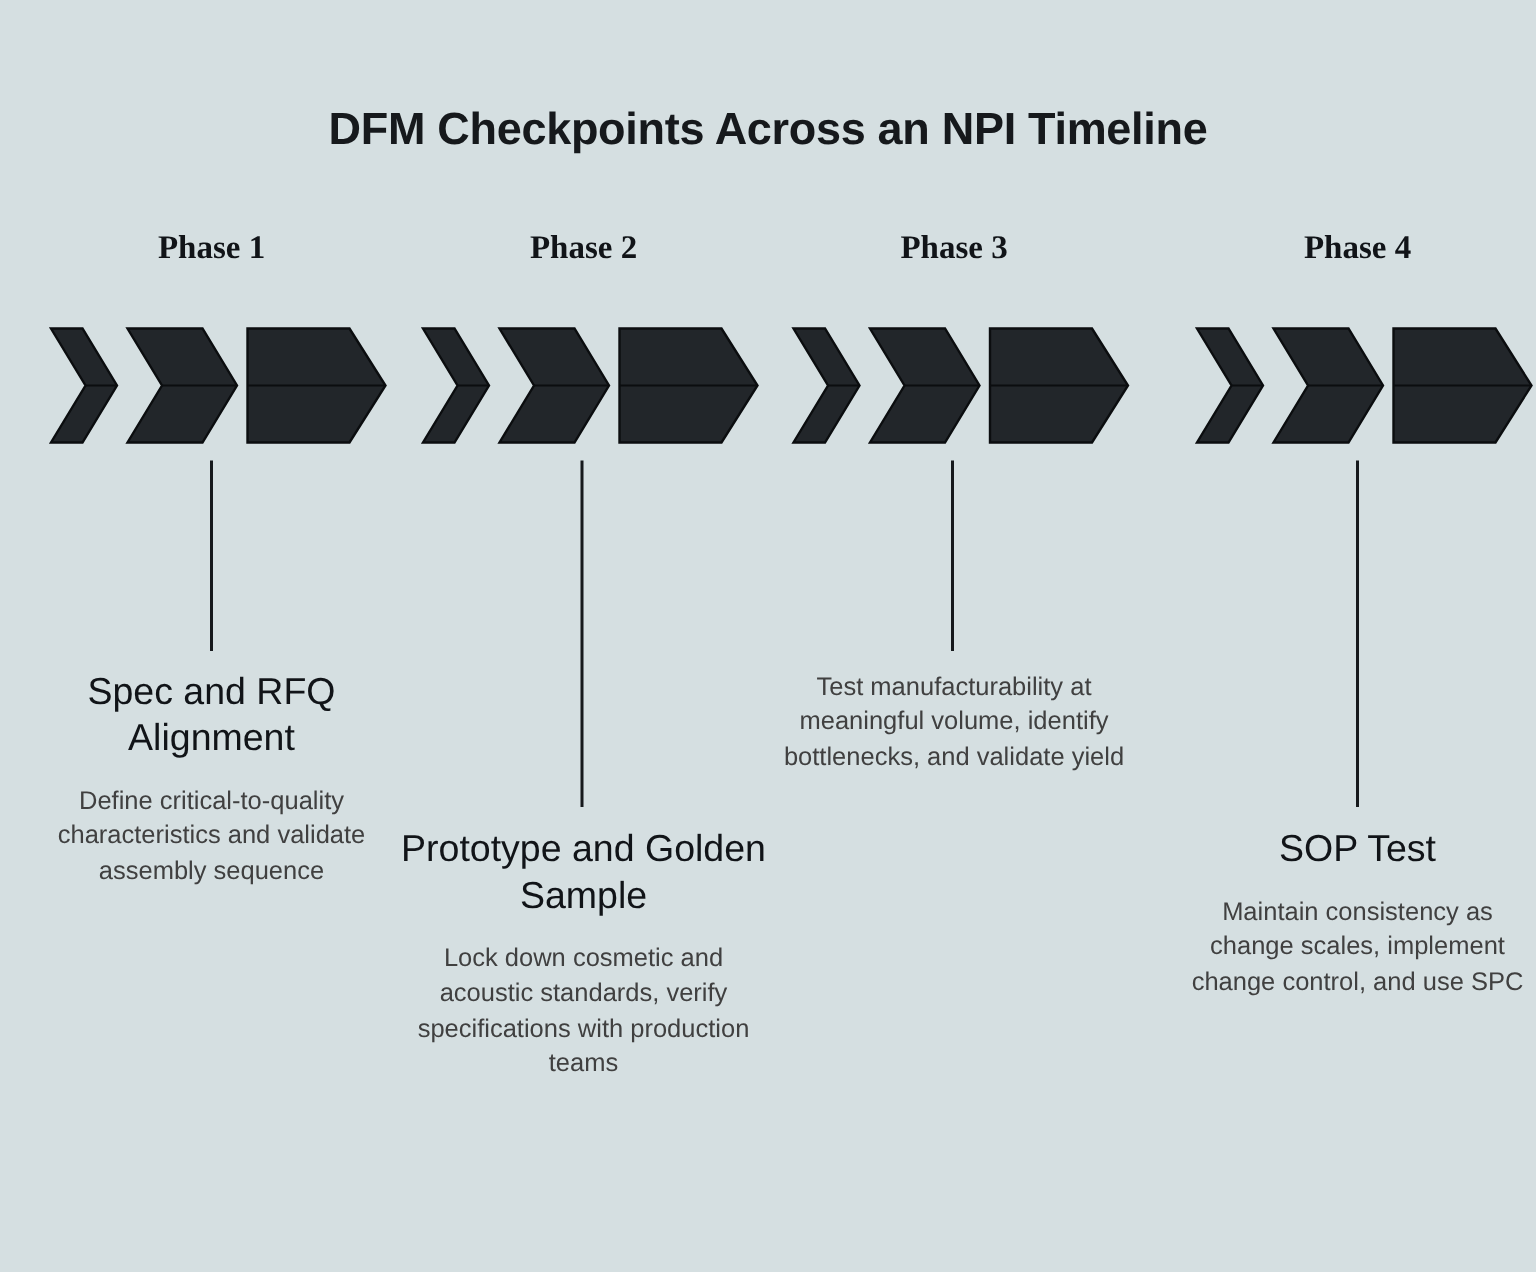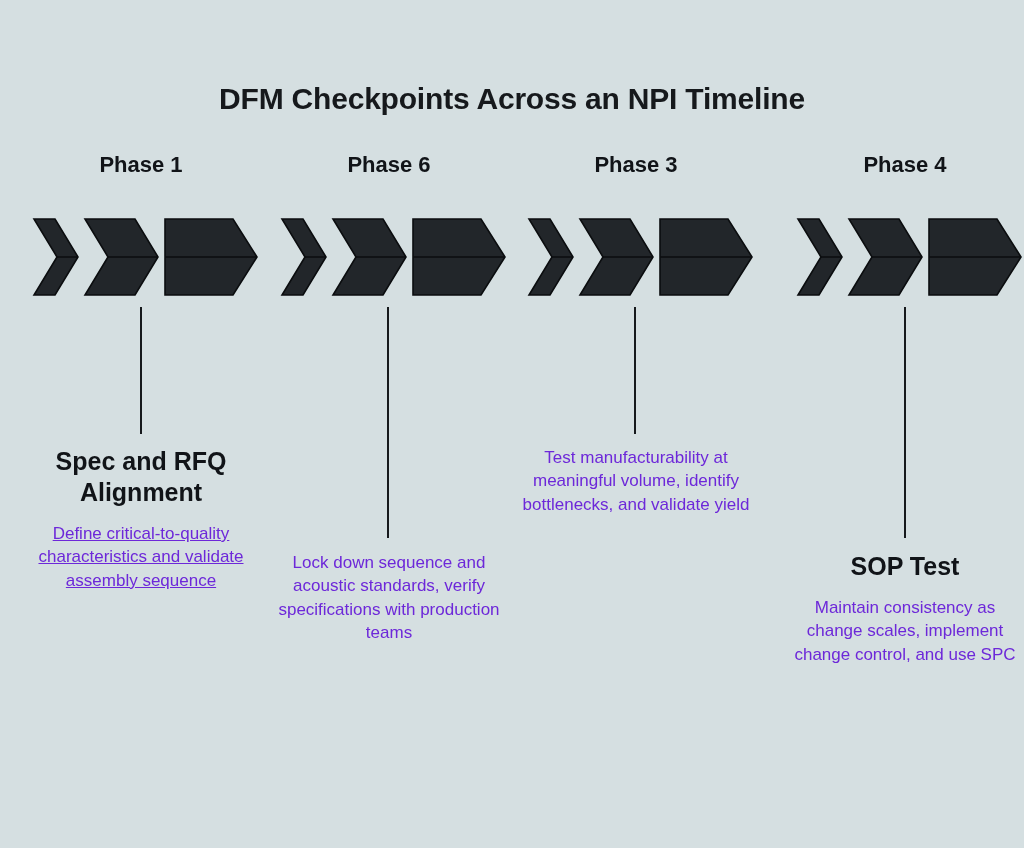--- a/index.html
+++ b/index.html
@@ -18,21 +18,21 @@
   }
 
   #diagram-root {
     position: absolute;
     inset: 0;
   }
 
   
   .chart-title {
     position: absolute;
-    top: 82px;
+    top: 70px;
     left: 0;
     width: 1024px;
     text-align: center;
     font-size: 30px;
     font-weight: bold;
     letter-spacing: -0.2px;
     color: #16191c;
   }
 
   
@@ -49,20 +49,21 @@
 
   .phase-label {
     position: absolute;
     top: 152px;
     left: 0;
     width: 256px;
     text-align: center;
     font-size: 22px;
     font-weight: bold;
     color: #111418;
+    font-family: Liberation Serif, serif;
   }
 
   
   .chevron-band {
     position: absolute;
     top: 216px;
     left: 18px;
     width: 230px;
     height: 82px;
   }
@@ -91,32 +92,32 @@
     position: absolute;
     left: 6px;
     width: 244px;
     text-align: center;
   }
   .phase-text.high { top: 446px; }
   .phase-text.low  { top: 551px; }
 
   .phase-heading {
     font-size: 25px;
-    font-weight: bold;
+    font-weight: normal;
     line-height: 1.24;
     color: #111418;
     margin: 0 0 14px 0;
   }
   .phase-body {
     font-size: 17px;
     line-height: 1.38;
-    color: #6d28d9;
+    color: #404040;
     margin: 0;
   }
-  .phase-text.p1-text .phase-body { padding: 0 12px; text-decoration: underline; }
+  .phase-text.p1-text .phase-body { padding: 0 12px; }
   .phase-text.p2-text .phase-body { padding: 0 6px; }
   .phase-text.p3-text .phase-body { padding: 0 2px; }
   .phase-text.p4-text .phase-body { padding: 0 10px; }
 </style>
 </head>
 <body>
 
 <div id="diagram-root">
 
   <div class="chart-title">DFM Checkpoints Across an NPI Timeline</div>
@@ -137,37 +138,38 @@
 
     <div class="connector short"></div>
 
     <div class="phase-text high p1-text">
       <p class="phase-heading">Spec and RFQ Alignment</p>
       <p class="phase-body">Define critical-to-quality characteristics and validate assembly sequence</p>
     </div>
   </div>
 
   <div class="phase-col p2">
-    <div class="phase-label">Phase 6</div>
+    <div class="phase-label">Phase 2</div>
 
     <div class="chevron-band">
       <svg viewBox="0 0 230 82" xmlns="http://www.w3.org/2000/svg" aria-hidden="true">
         <g stroke="#0b0d0f" stroke-width="1.6" stroke-linejoin="miter">
           <path fill="#22262a" d="M3,3 L24,3 L47,41 L24,79 L3,79 L26,41 Z"></path>
           <path fill="#22262a" d="M54,3 L104,3 L127,41 L104,79 L54,79 L77,41 Z"></path>
           <path fill="#22262a" d="M134,3 L202,3 L226,41 L202,79 L134,79 Z"></path>
           <path fill="none" stroke="#0b0d0f" stroke-width="1.4" d="M26,41 L47,41 M77,41 L127,41 M134,41 L226,41"></path>
         </g>
       </svg>
     </div>
 
     <div class="connector long"></div>
 
     <div class="phase-text low p2-text">
-      <p class="phase-body">Lock down sequence and acoustic standards, verify specifications with production teams</p>
+      <p class="phase-heading">Prototype and Golden Sample</p>
+      <p class="phase-body">Lock down cosmetic and acoustic standards, verify specifications with production teams</p>
     </div>
   </div>
 
   <div class="phase-col p3">
     <div class="phase-label">Phase 3</div>
 
     <div class="chevron-band">
       <svg viewBox="0 0 230 82" xmlns="http://www.w3.org/2000/svg" aria-hidden="true">
         <g stroke="#0b0d0f" stroke-width="1.6" stroke-linejoin="miter">
           <path fill="#22262a" d="M3,3 L24,3 L47,41 L24,79 L3,79 L26,41 Z"></path>

